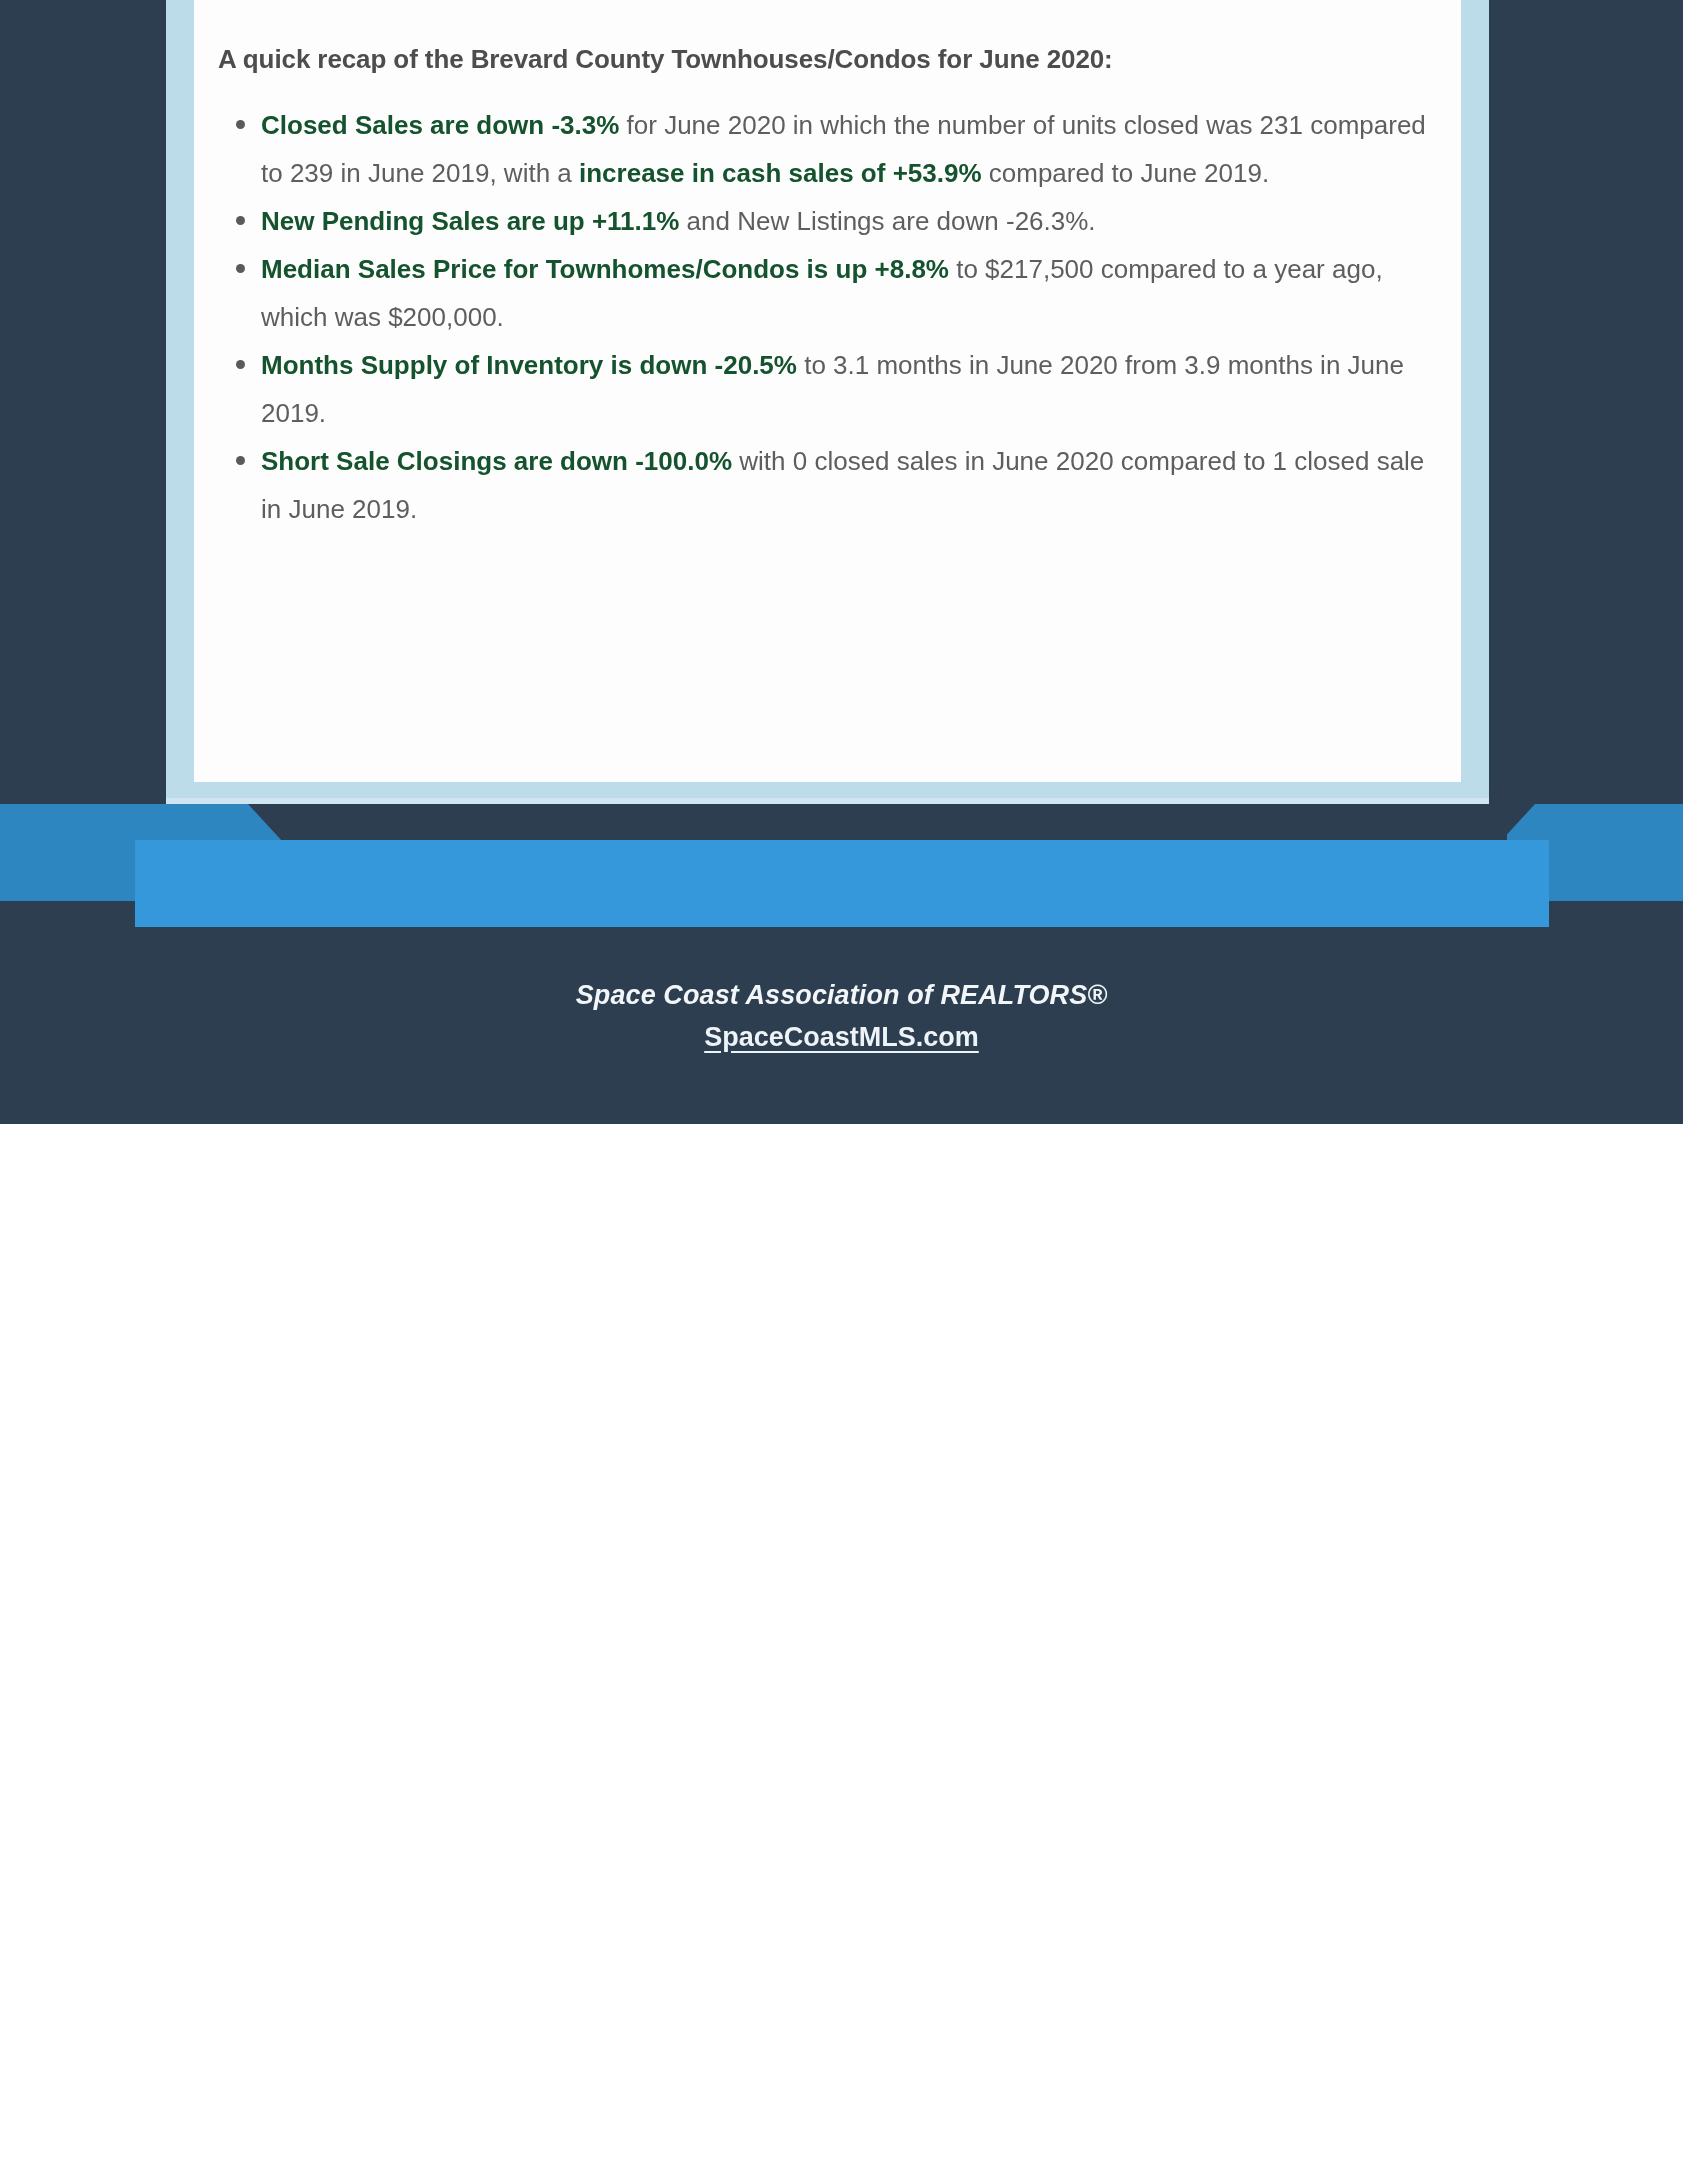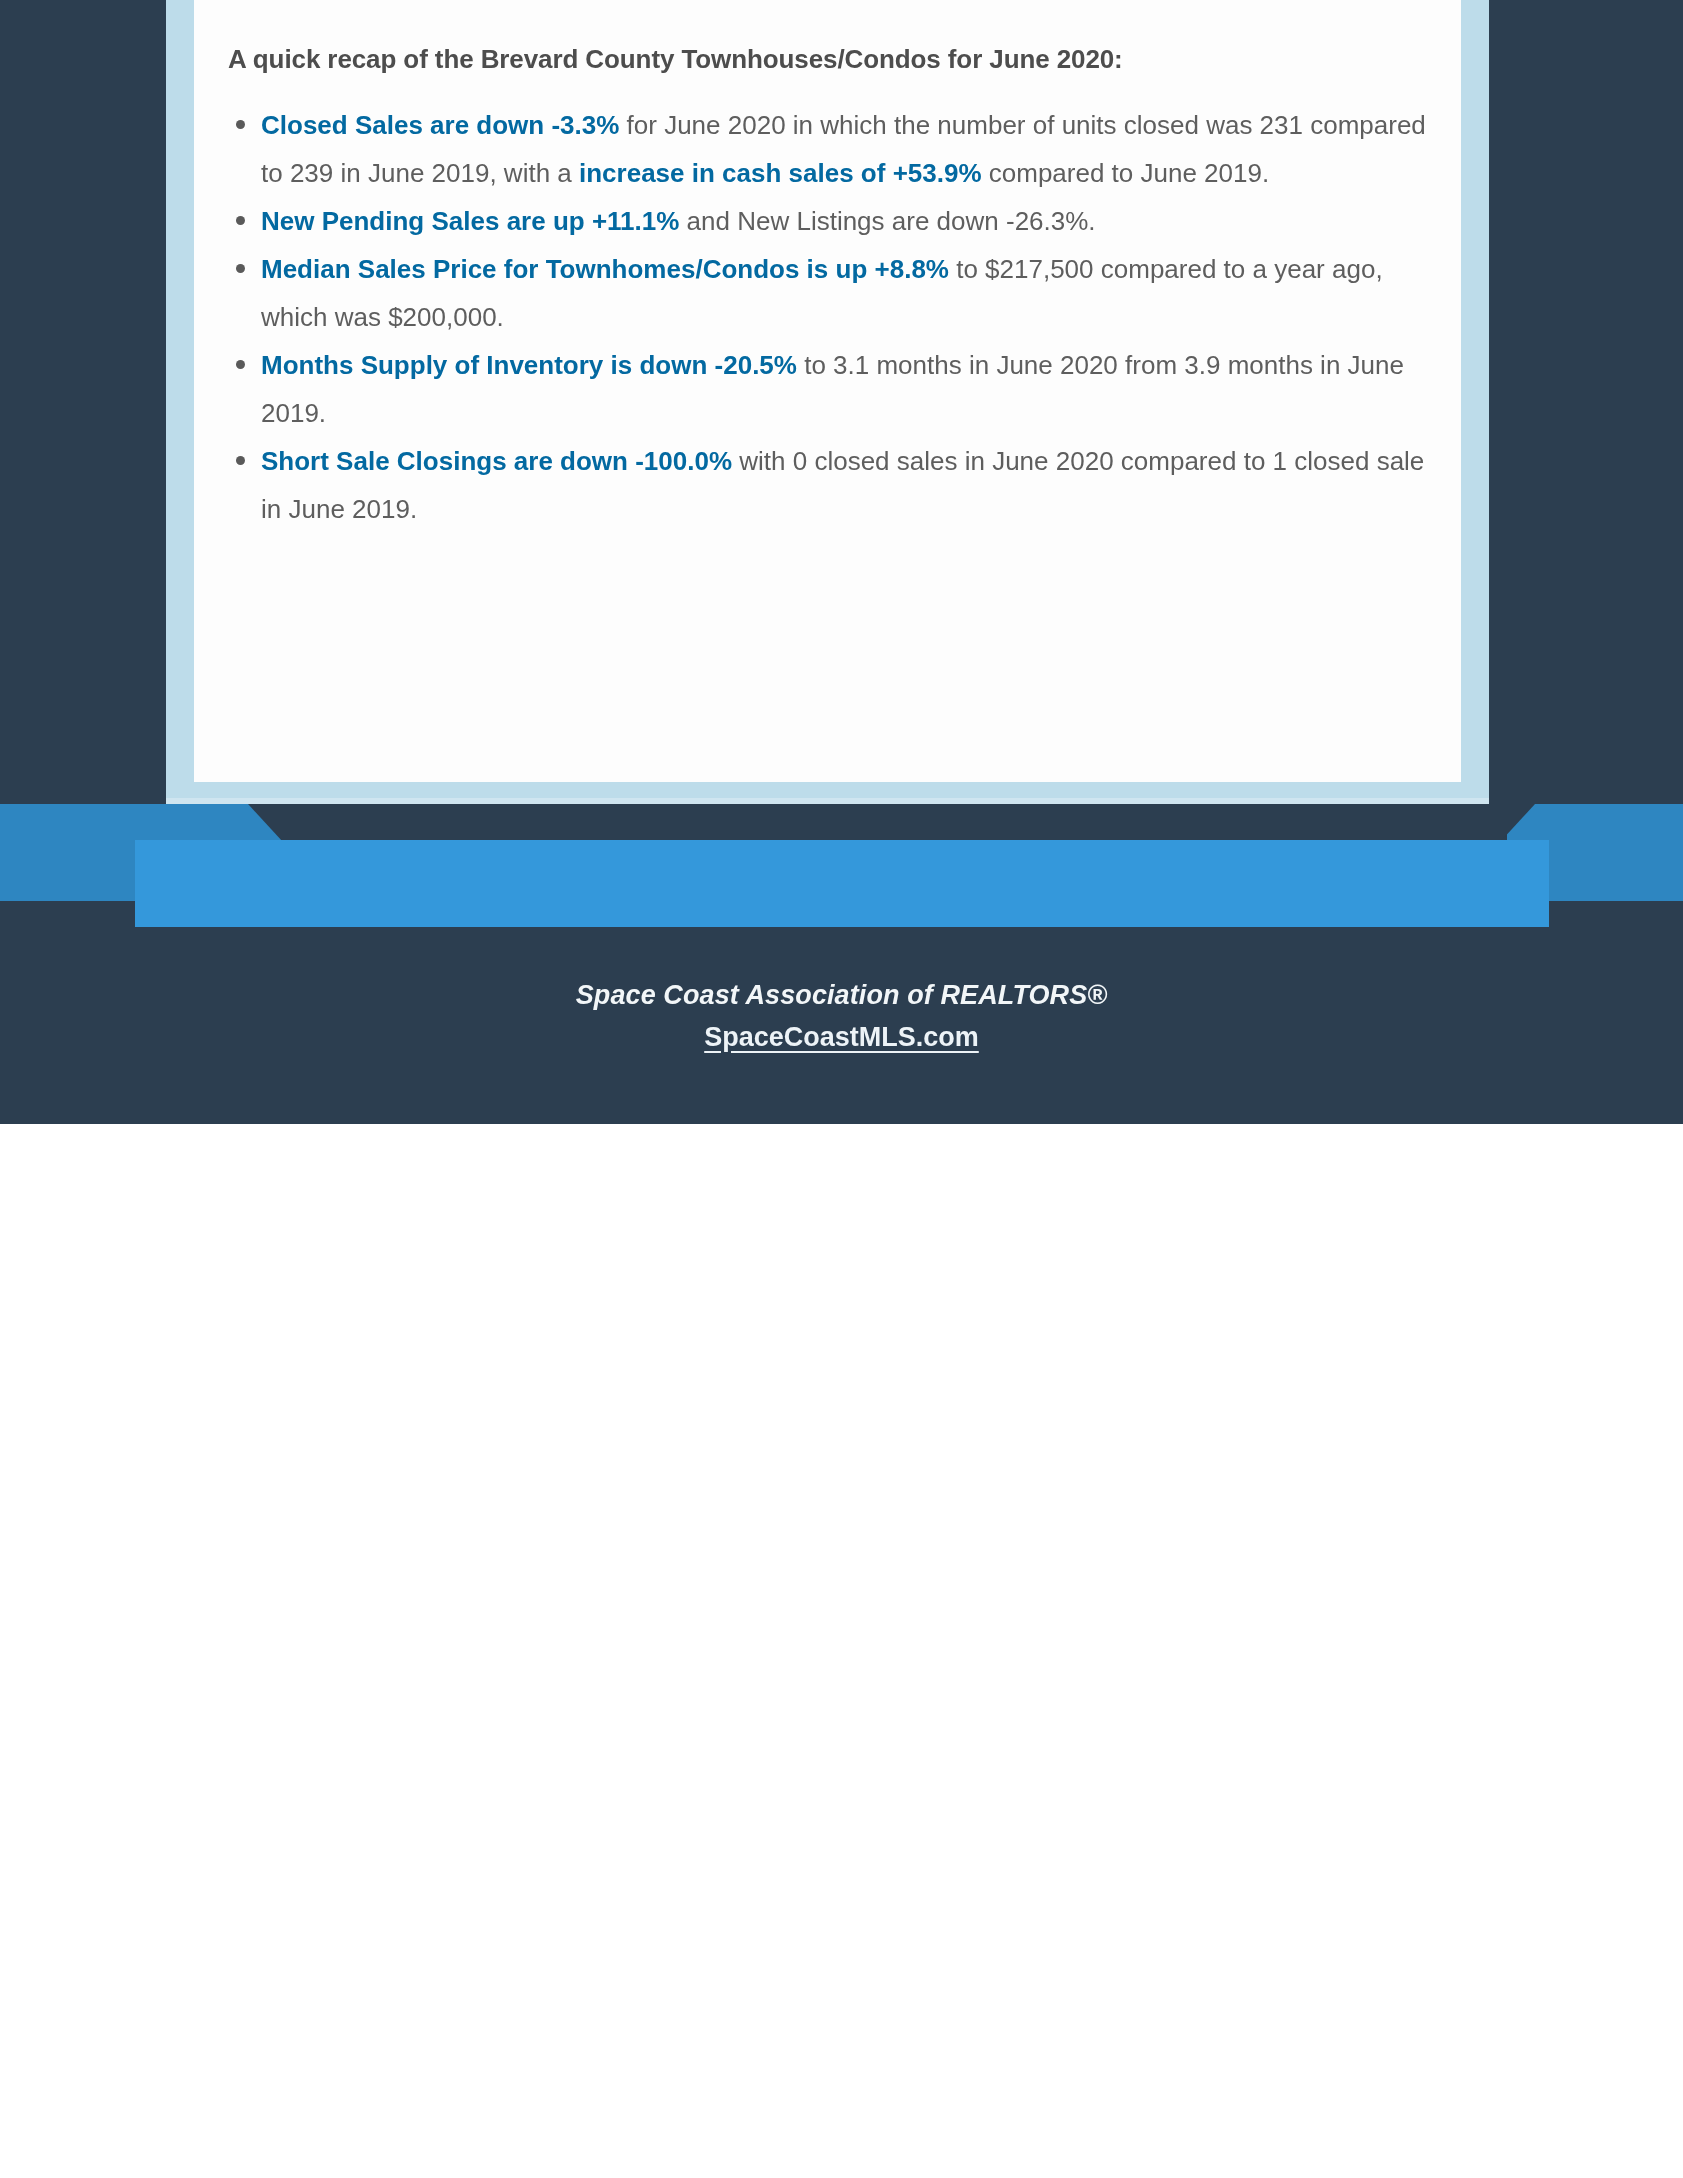--- a/index.html
+++ b/index.html
@@ -70,21 +70,21 @@
     box-sizing: border-box;
     padding: 44px 30px 0 0;
   }
 
   
   #recap-heading {
     font-size: 26px;
     font-weight: bold;
     color: #4D4D4D;
     letter-spacing: -0.1px;
-    margin: 0 0 26px 18px;
+    margin: 0 0 26px 8px;
     padding-left: 16px;
     white-space: nowrap;
   }
 
   
   #recap-list {
     list-style: none;
     margin: 0;
     padding: 0;
   }
@@ -98,21 +98,21 @@
   }
   #recap-list li .bullet-dot {
     position: absolute;
     left: 42px;
     top: 19px;
     width: 9px;
     height: 9px;
     border-radius: 50%;
     background: #5A5A5A;
   }
-  .b { font-weight: bold; color: #0369a1; }
+  .b { font-weight: bold; color: #14532d; }
   .n { font-weight: normal; color: #5E5E5E; }
 
   
   #ribbon-wrap {
     position: absolute;
     left: 0;
     top: 804px;
     width: 1683px;
     height: 124px;
   }

